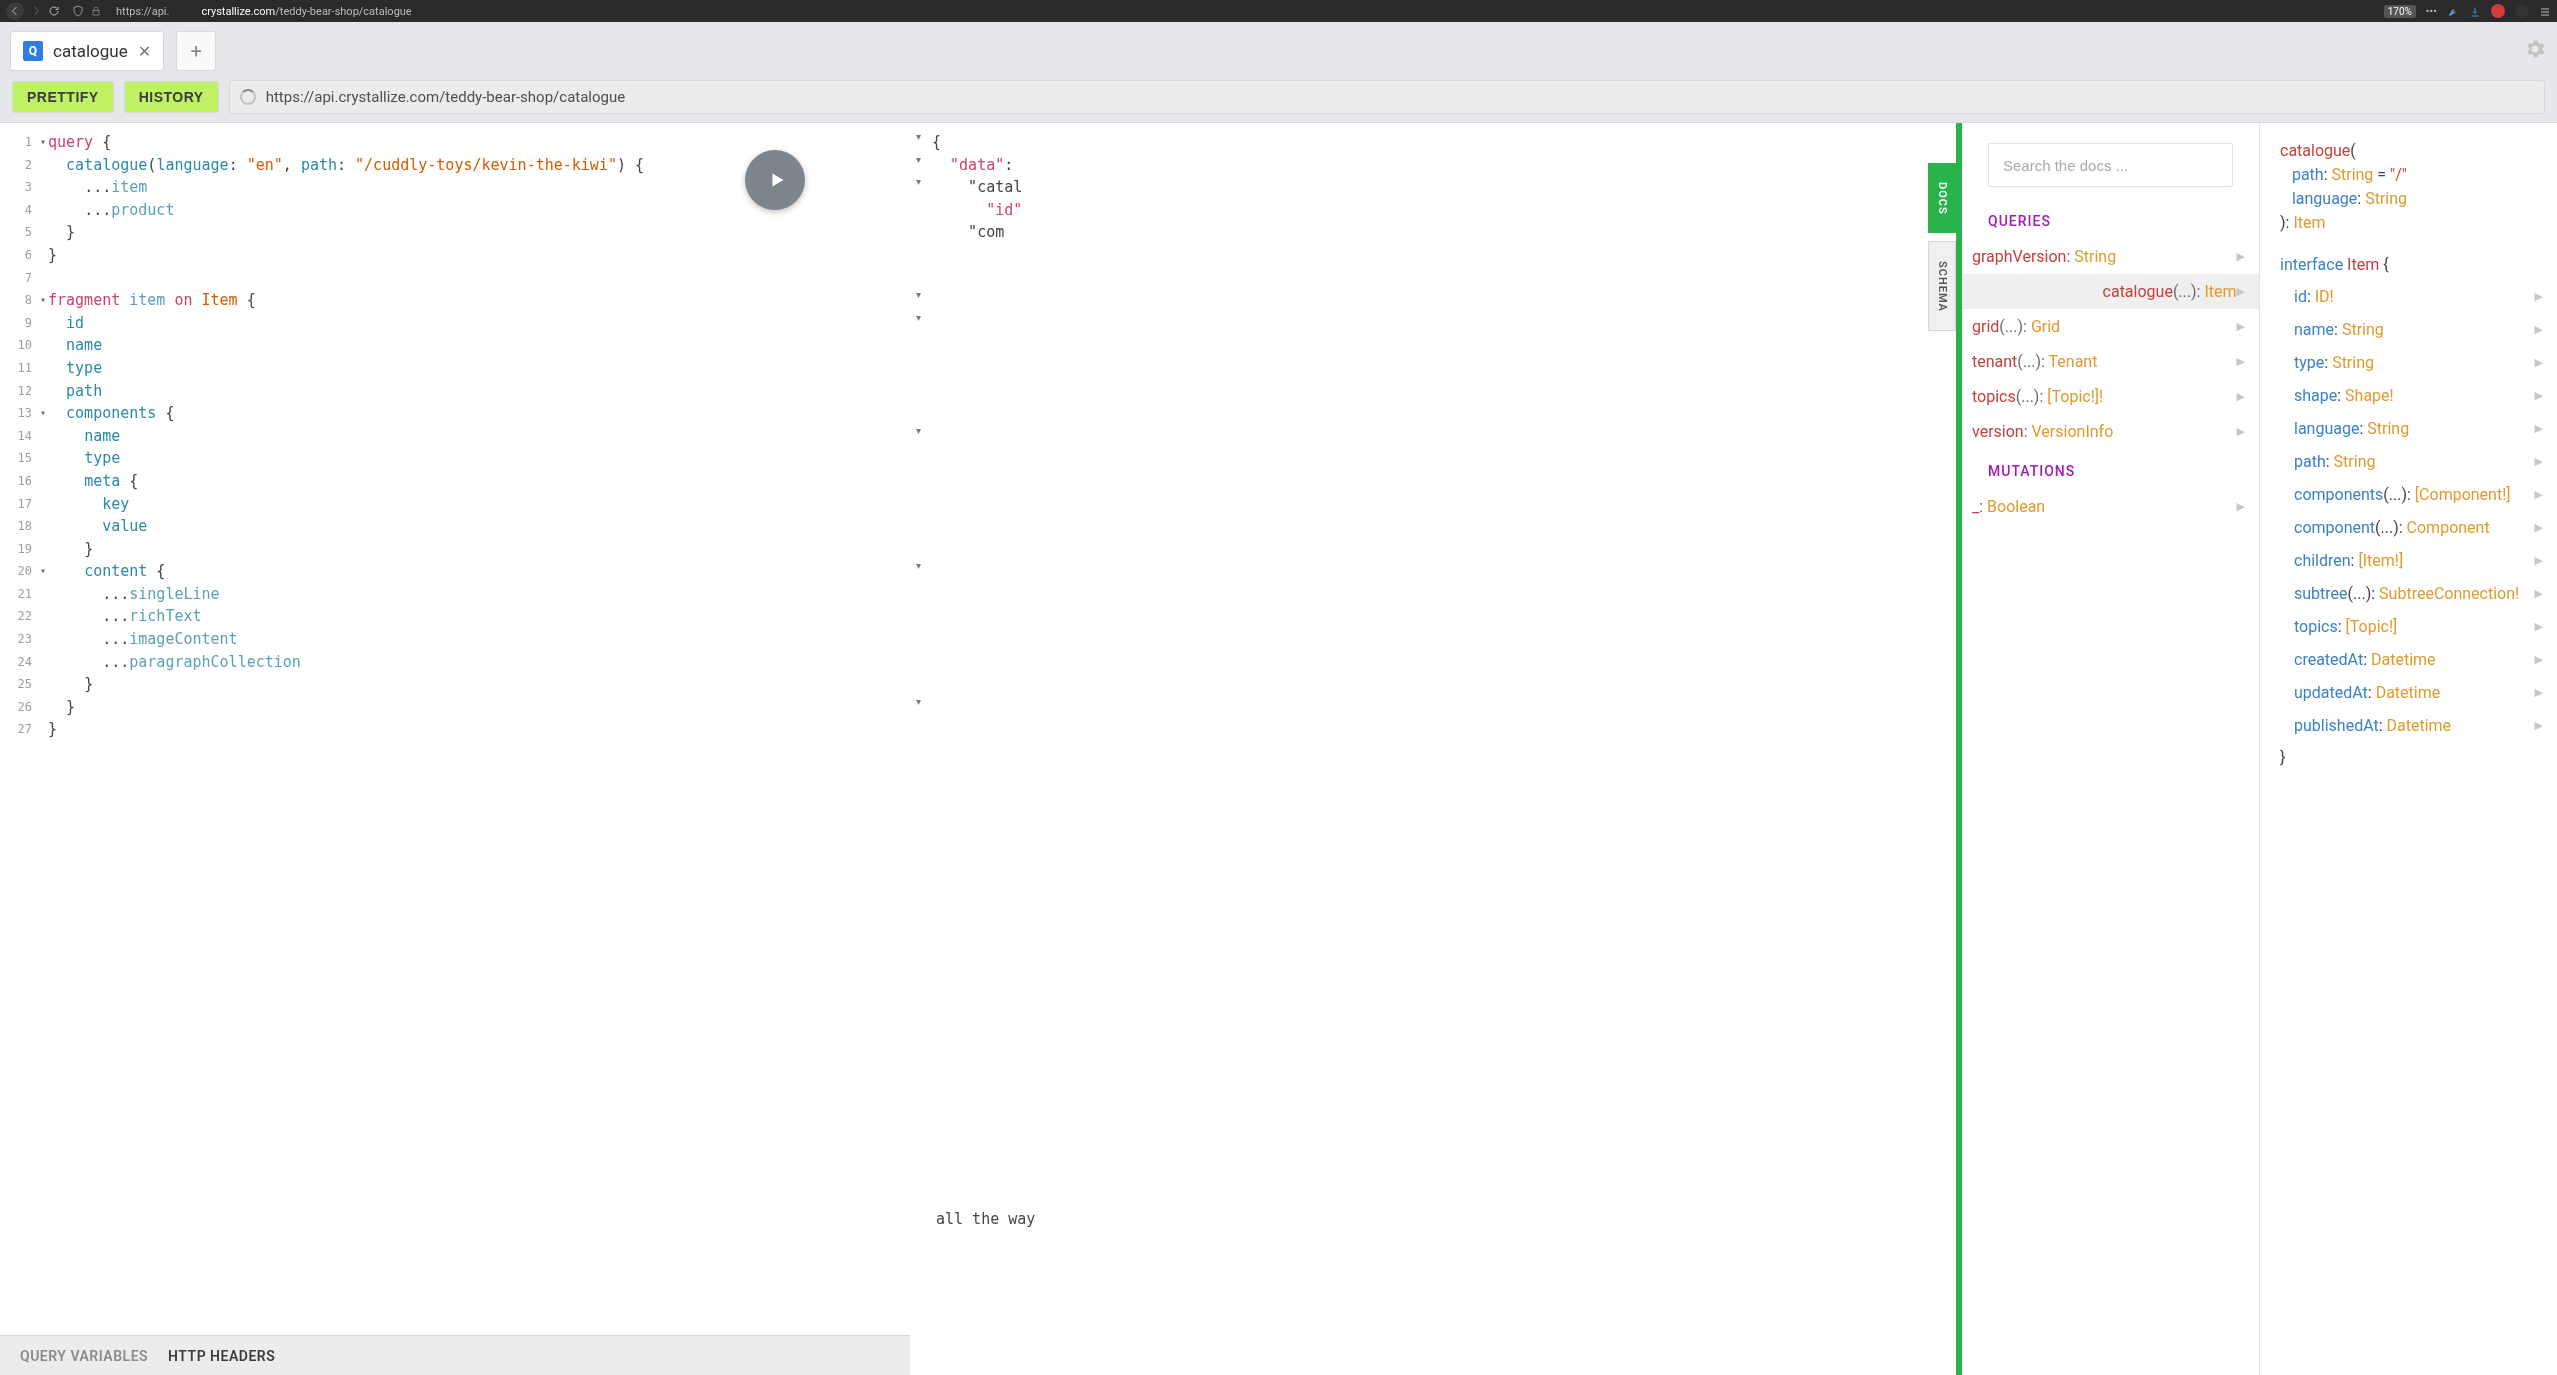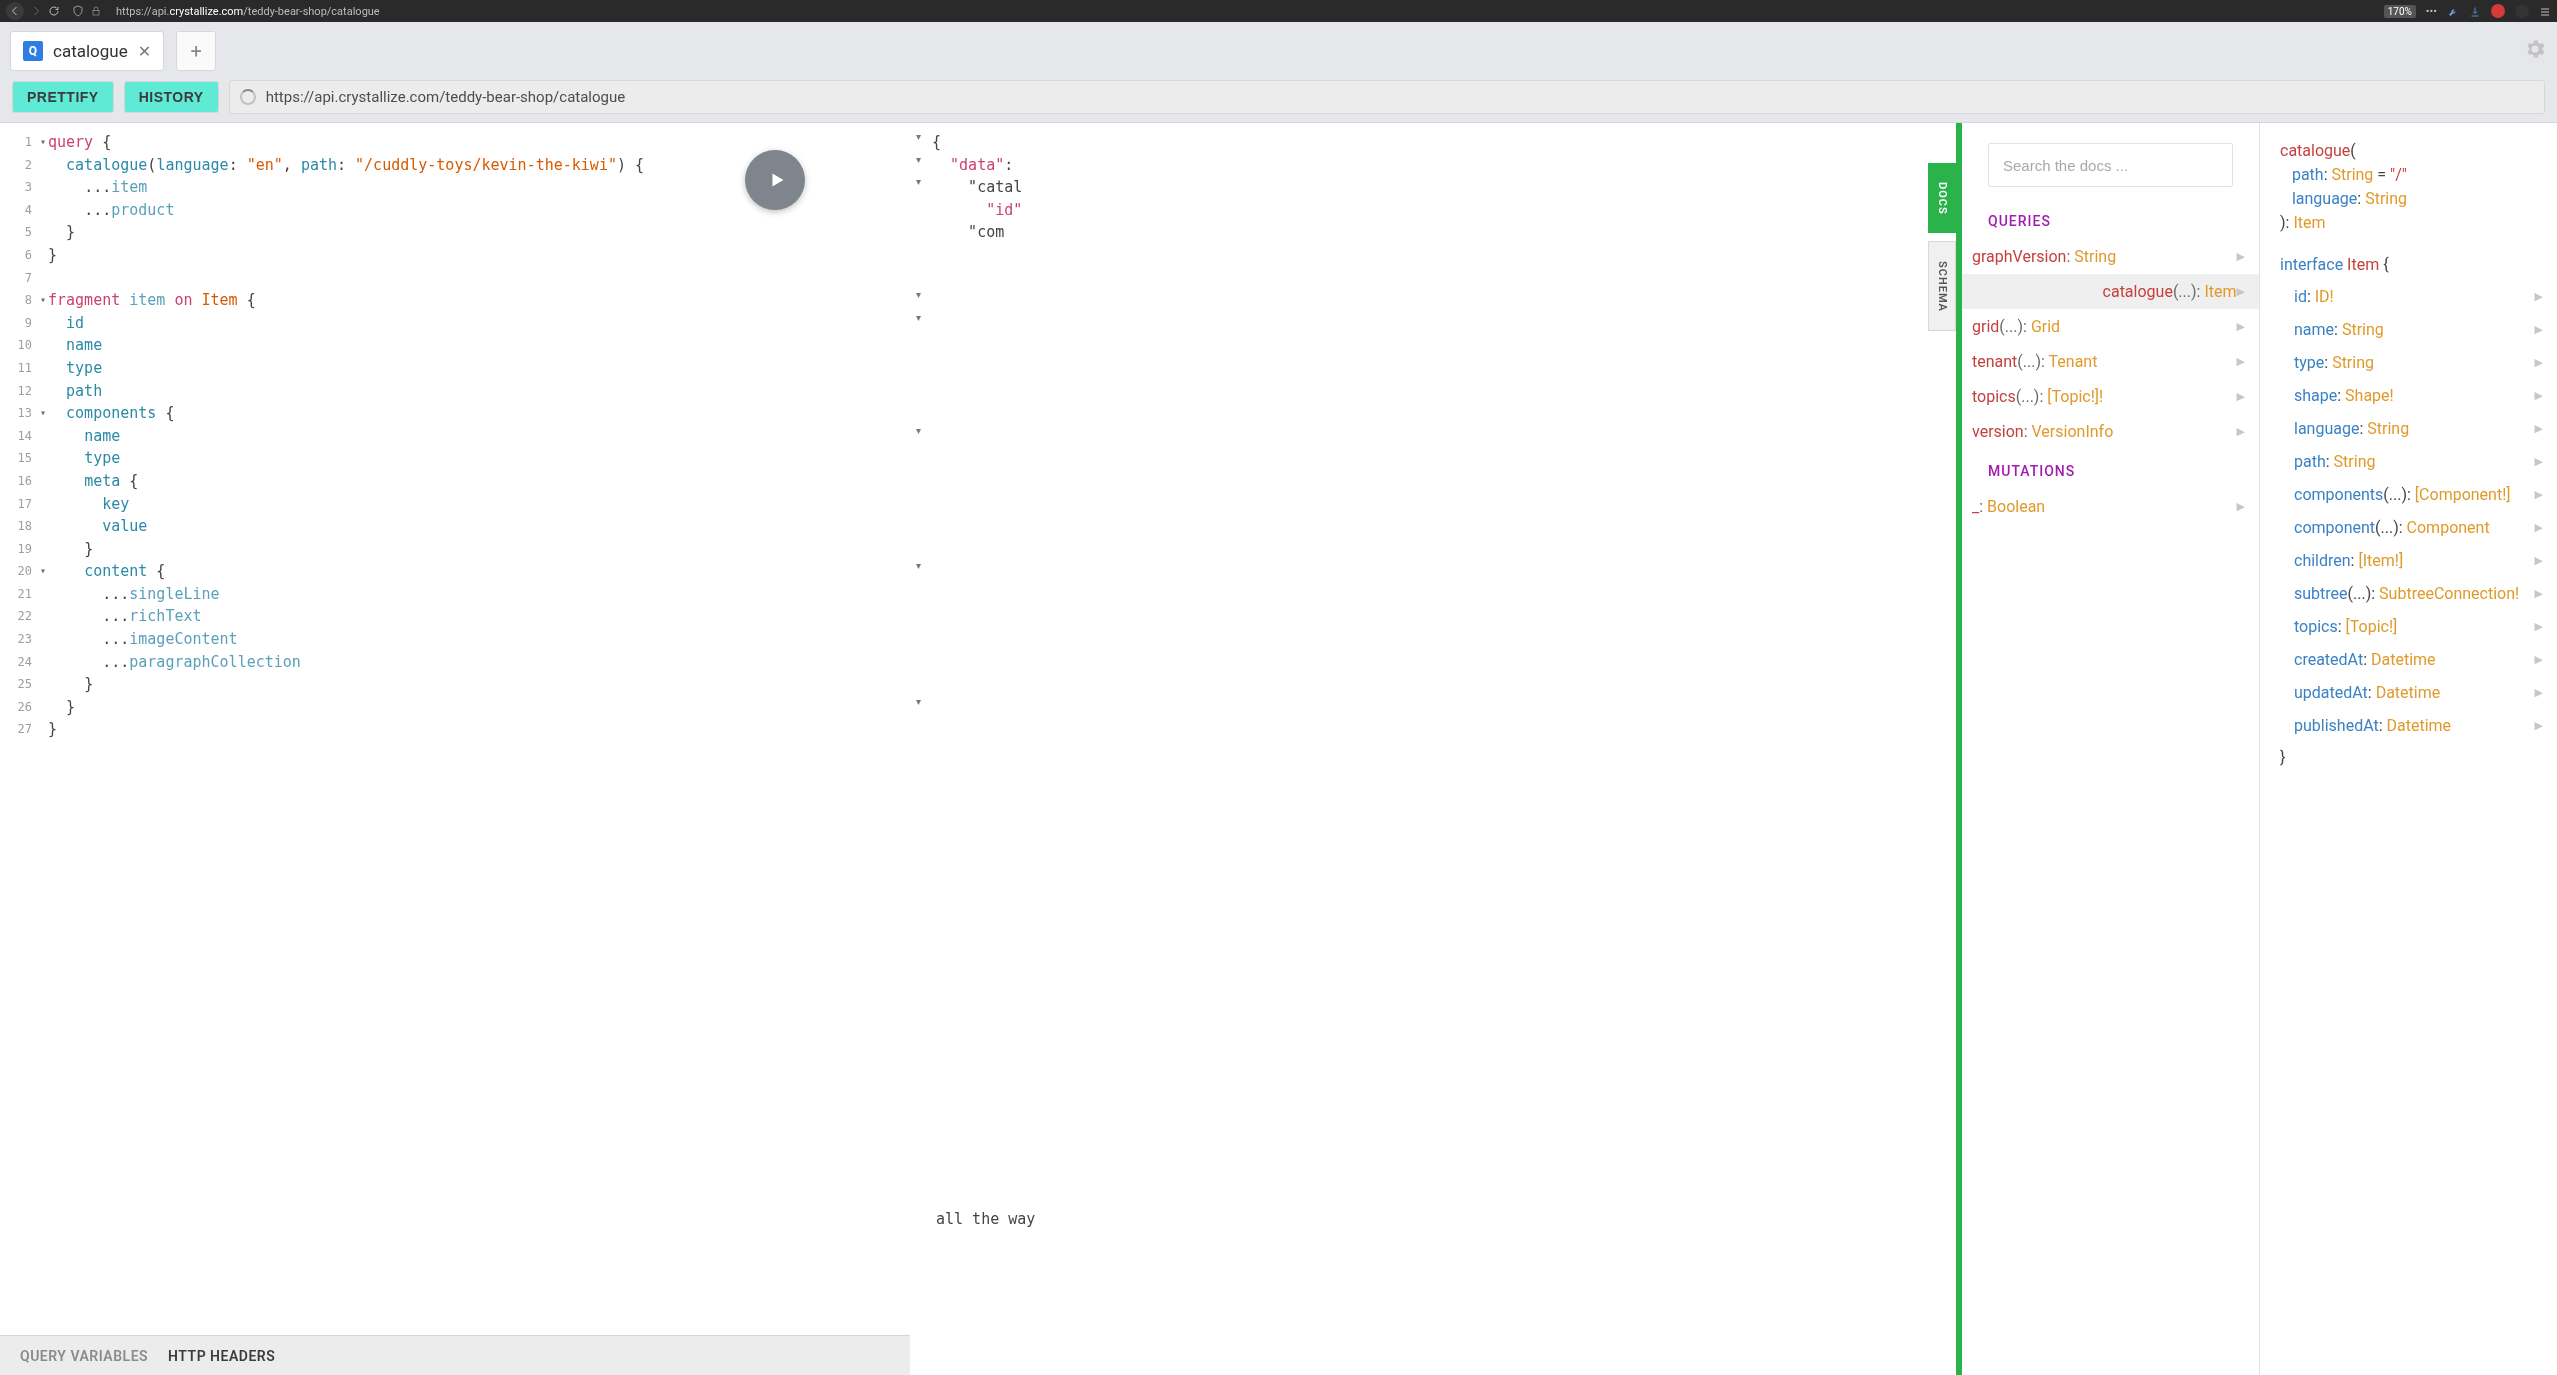--- a/index.html
+++ b/index.html
@@ -4,36 +4,36 @@
 <style>
   * { margin: 0; padding: 0; box-sizing: border-box; }
   body { font-family: -apple-system, BlinkMacSystemFont, "Segoe UI", Roboto, sans-serif; background: #e6e7eb; overflow: hidden; }
   
   
   .browser-chrome { height: 22px; background: #2a2a2a; display: flex; align-items: center; padding: 0 6px; color: #bdbdbd; font-size: 11px; }
   .chrome-left { display: flex; align-items: center; gap: 6px; }
   .chrome-arrow { width: 18px; height: 18px; display: flex; align-items: center; justify-content: center; border-radius: 50%; background:#3b3b3b; }
   .chrome-icon { width: 12px; height: 12px; fill: #bdbdbd; }
   .chrome-url { margin-left: 8px; color: #bdbdbd; }
-  .chrome-url .bold { color: #fff; }
+  .chrome-url .bold { color: #fff; margin-left: 32px; }
   .chrome-right { margin-left: auto; display: flex; align-items: flex-end; gap: 10px; }
   .zoom-box { background: #555; color:#fff; font-size:10px; padding:1px 4px; border-radius:2px; }
   
   
   .tabbar { height: 58px; background: #e6e7eb; display: flex; align-items: center; padding: 0 10px; }
   .tab { height: 40px; background: #fff; border: 1px solid #d7d7d7; border-radius: 3px; display: flex; align-items: center; padding: 0 12px; gap: 10px; }
   .tab-icon { width: 20px; height: 20px; background: #2f7de1; display:flex; align-items:center; justify-content:center; color:#fff; font-weight:bold; font-size:12px; border-radius:2px;}
   .tab-title { font-size: 17px; color: #333; }
   .tab-close { color:#777; cursor:pointer; }
   .newtab { width: 40px; height: 40px; background:#fafafa; border:1px solid #d7d7d7; border-radius:3px; margin-left:12px; display:flex; align-items:center; justify-content:center; color:#888; font-size:20px; cursor:pointer;}
   .gear-right { margin-left:auto; color:#b7b7b7; }
   
   
   .toolbar { height: 42px; display:flex; align-items:center; gap:10px; padding: 0 12px 8px; background:#e6e7eb; }
-  .tbtn { background:#5eead4; border:1px solid #d7d7d7; color:#3c3c3c; font-weight:600; font-size:14px; letter-spacing:0.5px; padding:7px 14px; border-radius:3px; cursor:pointer;text-align:center;}
+  .tbtn { background:#bef264; border:1px solid #d7d7d7; color:#3c3c3c; font-weight:600; font-size:14px; letter-spacing:0.5px; padding:7px 14px; border-radius:3px; cursor:pointer;text-align:center;}
   .urlbox { flex:1; background:#ececec; border:1px solid #d7d7d7; border-radius:3px; height:34px; display:flex; align-items:center; padding:0 10px; color:#4e4e4e; font-size:15px; }
   .spinner { width:16px; height:16px; border:2px solid #c1c1c1; border-top-color:#8a8a8a; border-radius:50%; margin-right:10px; }
   
   
   .workspace { position:absolute; top:122px; bottom:0; left:0; right:0; display:flex; }
   .editor-pane { position:relative; width:910px; background:#fff; display:flex; flex-direction:column; border-top:1px solid #d7d7d7;}
   .results-pane { position:relative; flex:1; background:#fff; border-top:1px solid #d7d7d7;}
   .docs-panel { width:596px; background:#fff; position:absolute; right:0; top:0; bottom:0; border-left:1px solid #e3e3e3; z-index:30; display:flex;}
   
   

